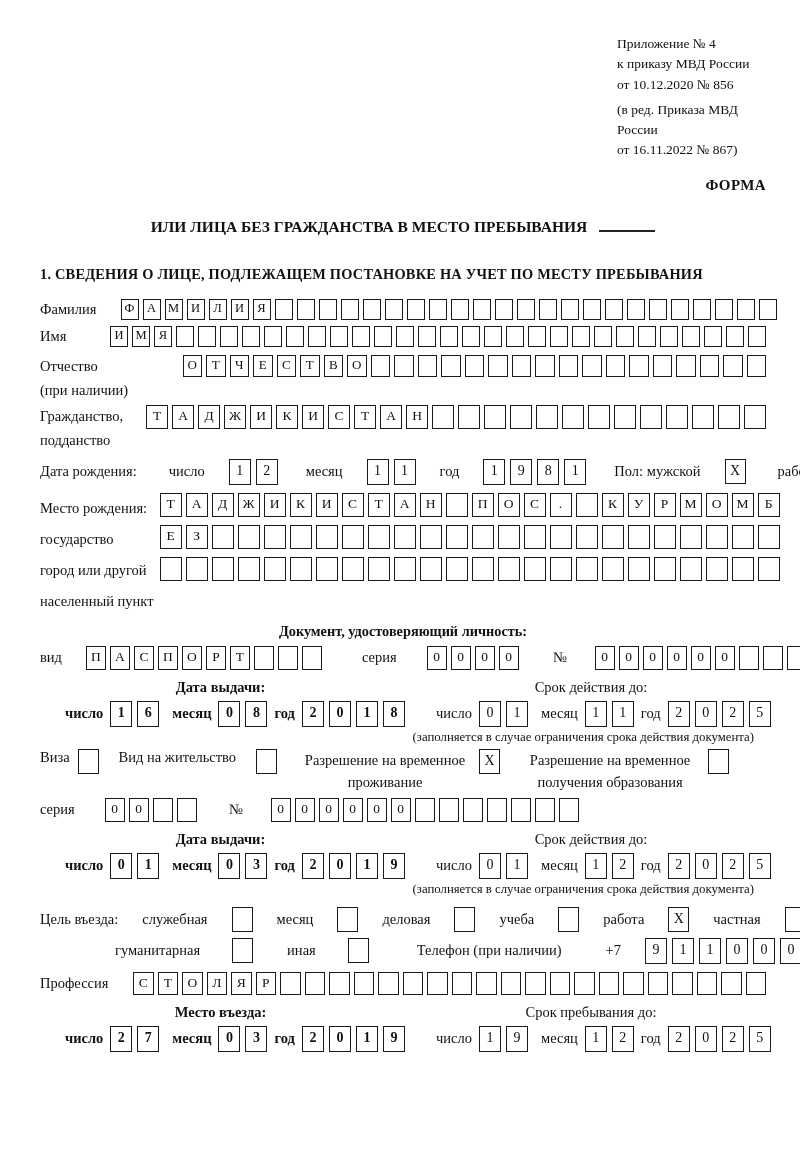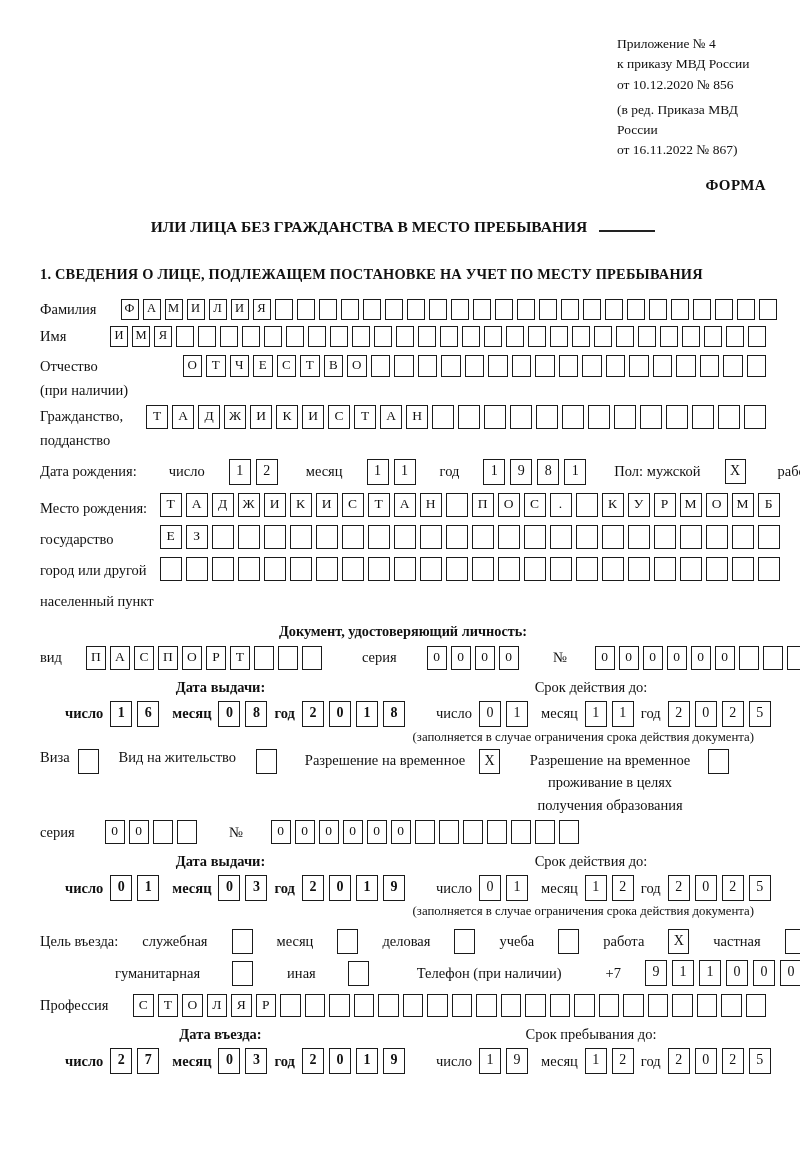--- a/index.html
+++ b/index.html
@@ -446,29 +446,29 @@
     </div>
     <div class="opt ml14">
       <span class="dlab">Вид на жительство</span>
       <span class="cells cb ml12">
           <span class="cell"></span>
         </span>
     </div>
     <div class="opt ml16">
       <div class="optlines w172">
         <div>Разрешение на временное</div>
+        <div>проживание</div>
       </div>
       <span class="cells cb">
           <span class="cell">X</span>
         </span>
     </div>
     <div class="opt ml14">
       <div class="optlines w180">
         <div>Разрешение на временное</div>
-        <div>проживание в целях</div>
         <div>получения образования</div>
       </div>
       <span class="cells cb">
           <span class="cell"></span>
         </span>
     </div>
   </div>
 
   <div class="row mt4 ai-c">
     <span class="dlab">серия</span>
@@ -628,21 +628,21 @@
         <span class="cell"></span>
         <span class="cell"></span>
         <span class="cell"></span>
         <span class="cell"></span>
         <span class="cell"></span>
       </span>
   </div>
 
   <div class="dates">
     <div class="dcol-l">
-      <div class="dhead">Дата въезда:</div>
+      <div class="dhead">Место въезда:</div>
       <div class="drow">
         <span class="dlab">число</span>
         <span class="cells dt">
             <span class="cell">2</span>
             <span class="cell">7</span>
           </span>
         <span class="dlab ml6">месяц</span>
         <span class="cells dt">
             <span class="cell">0</span>
             <span class="cell">3</span>

